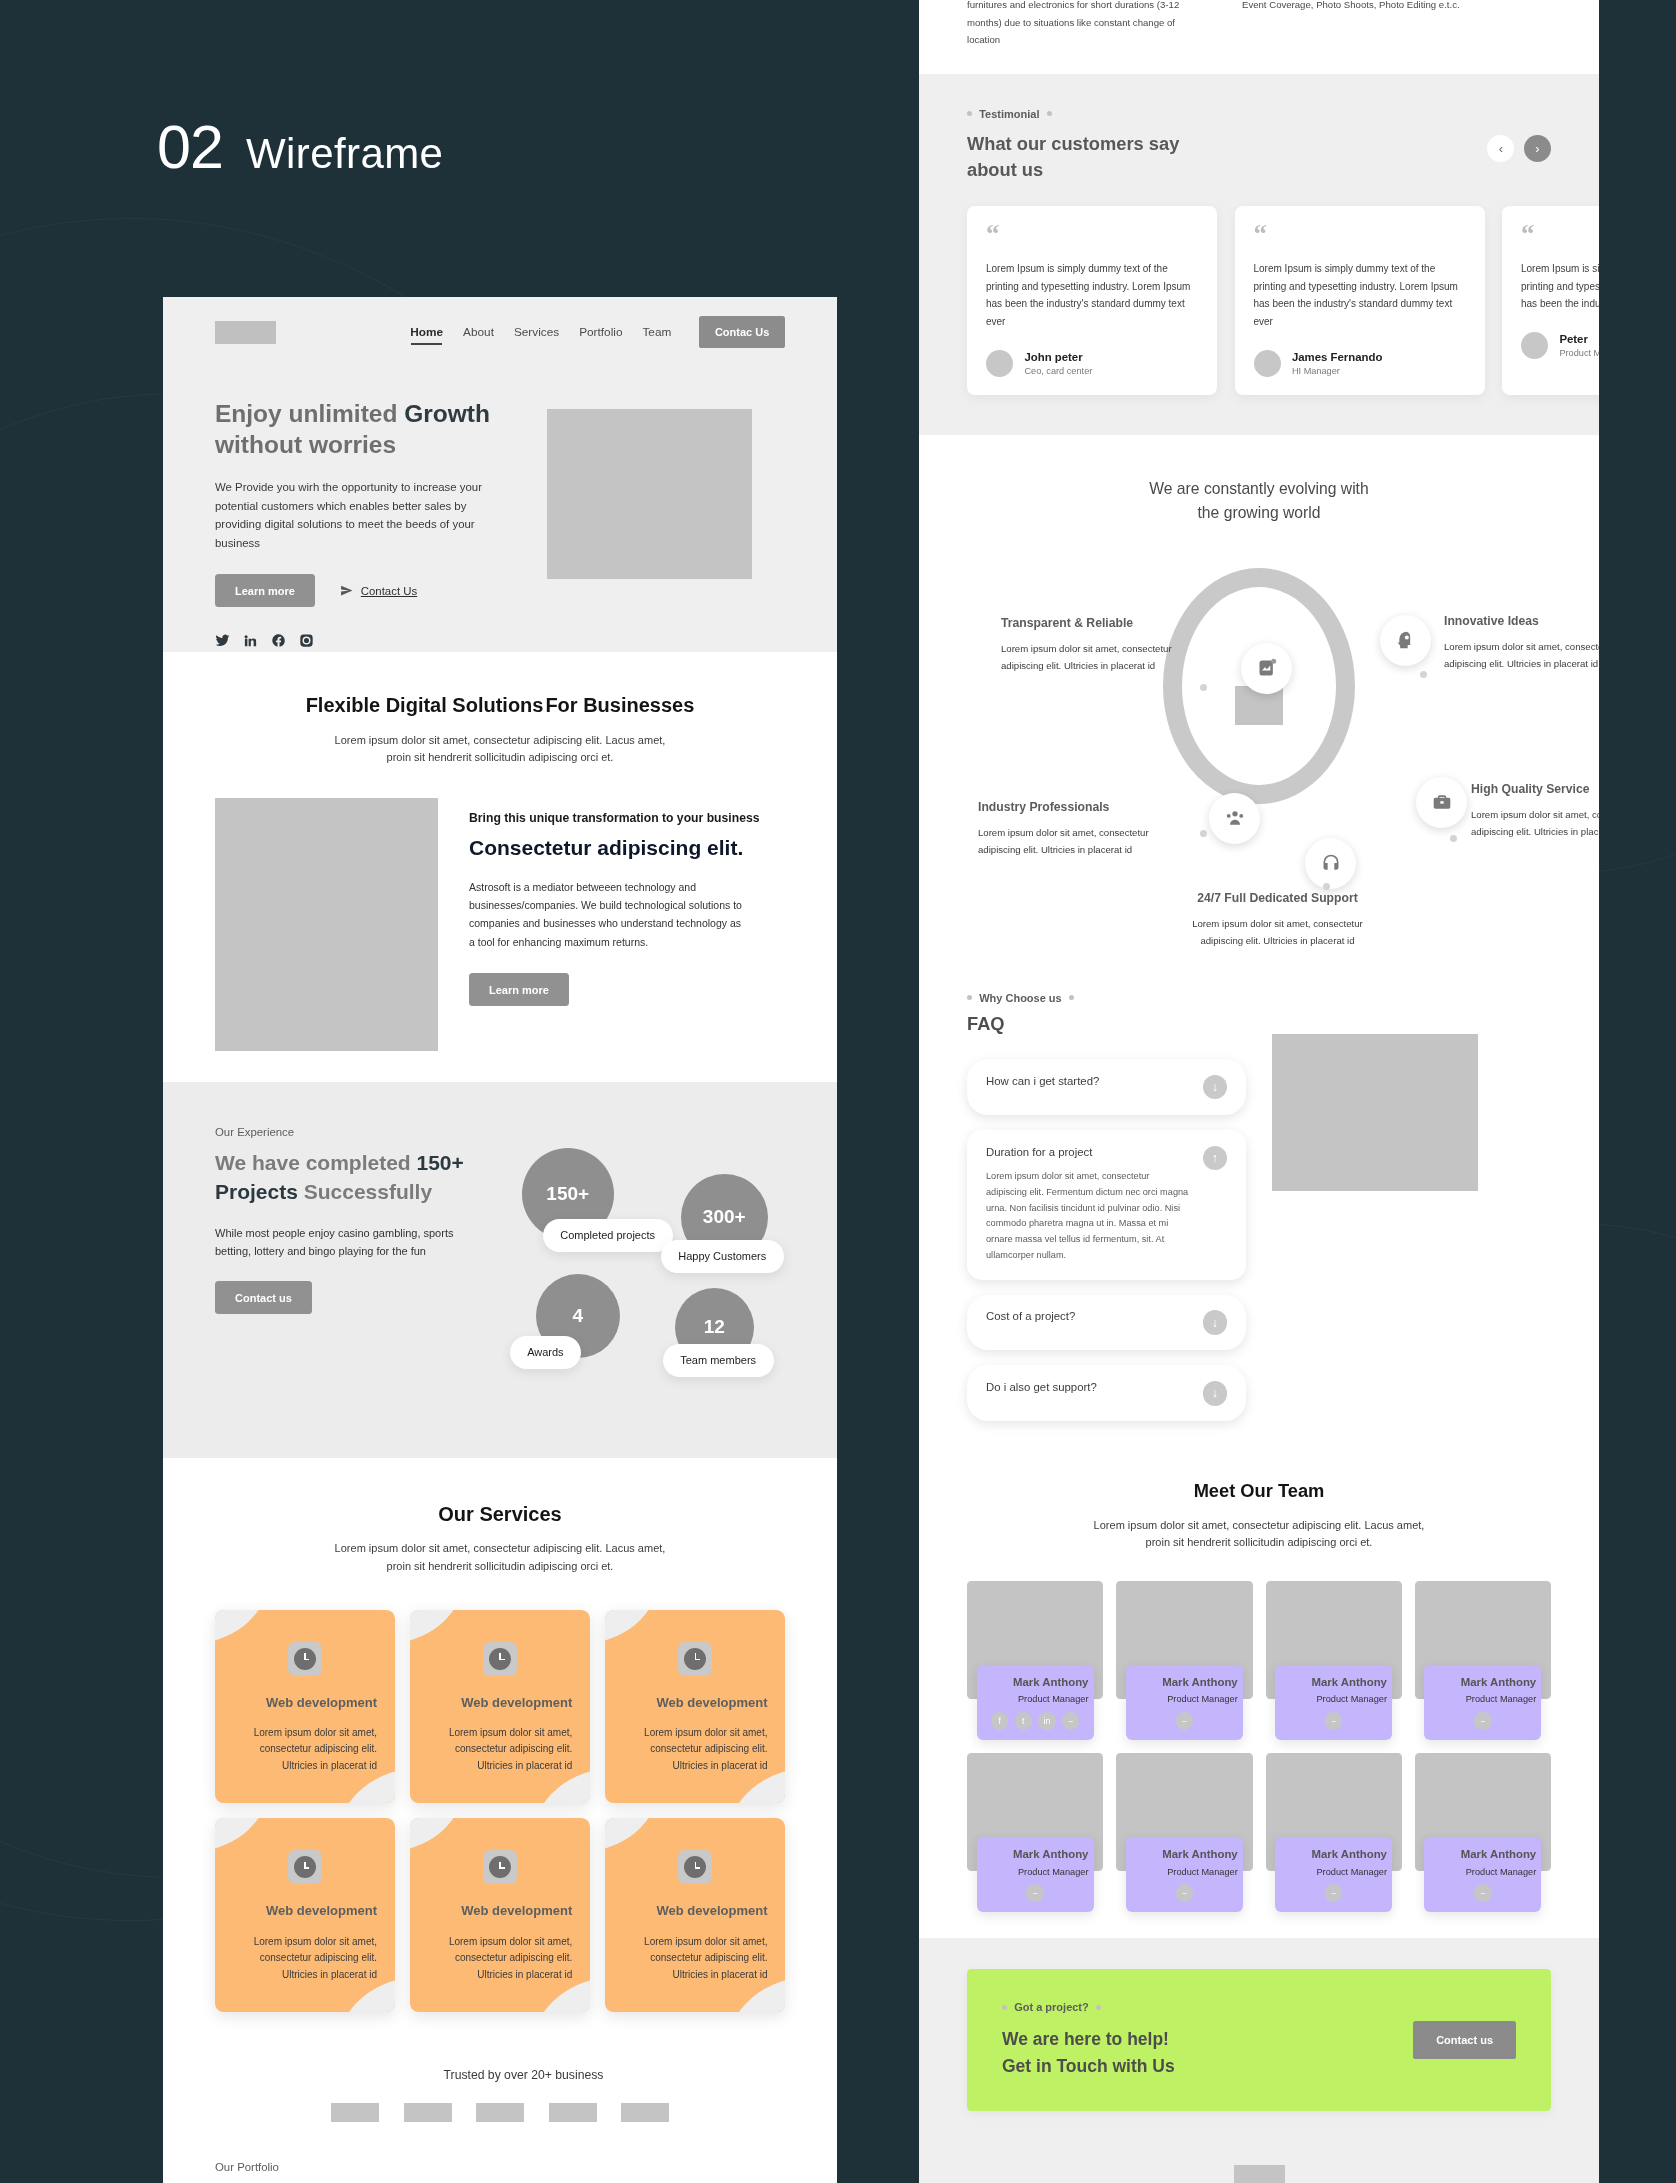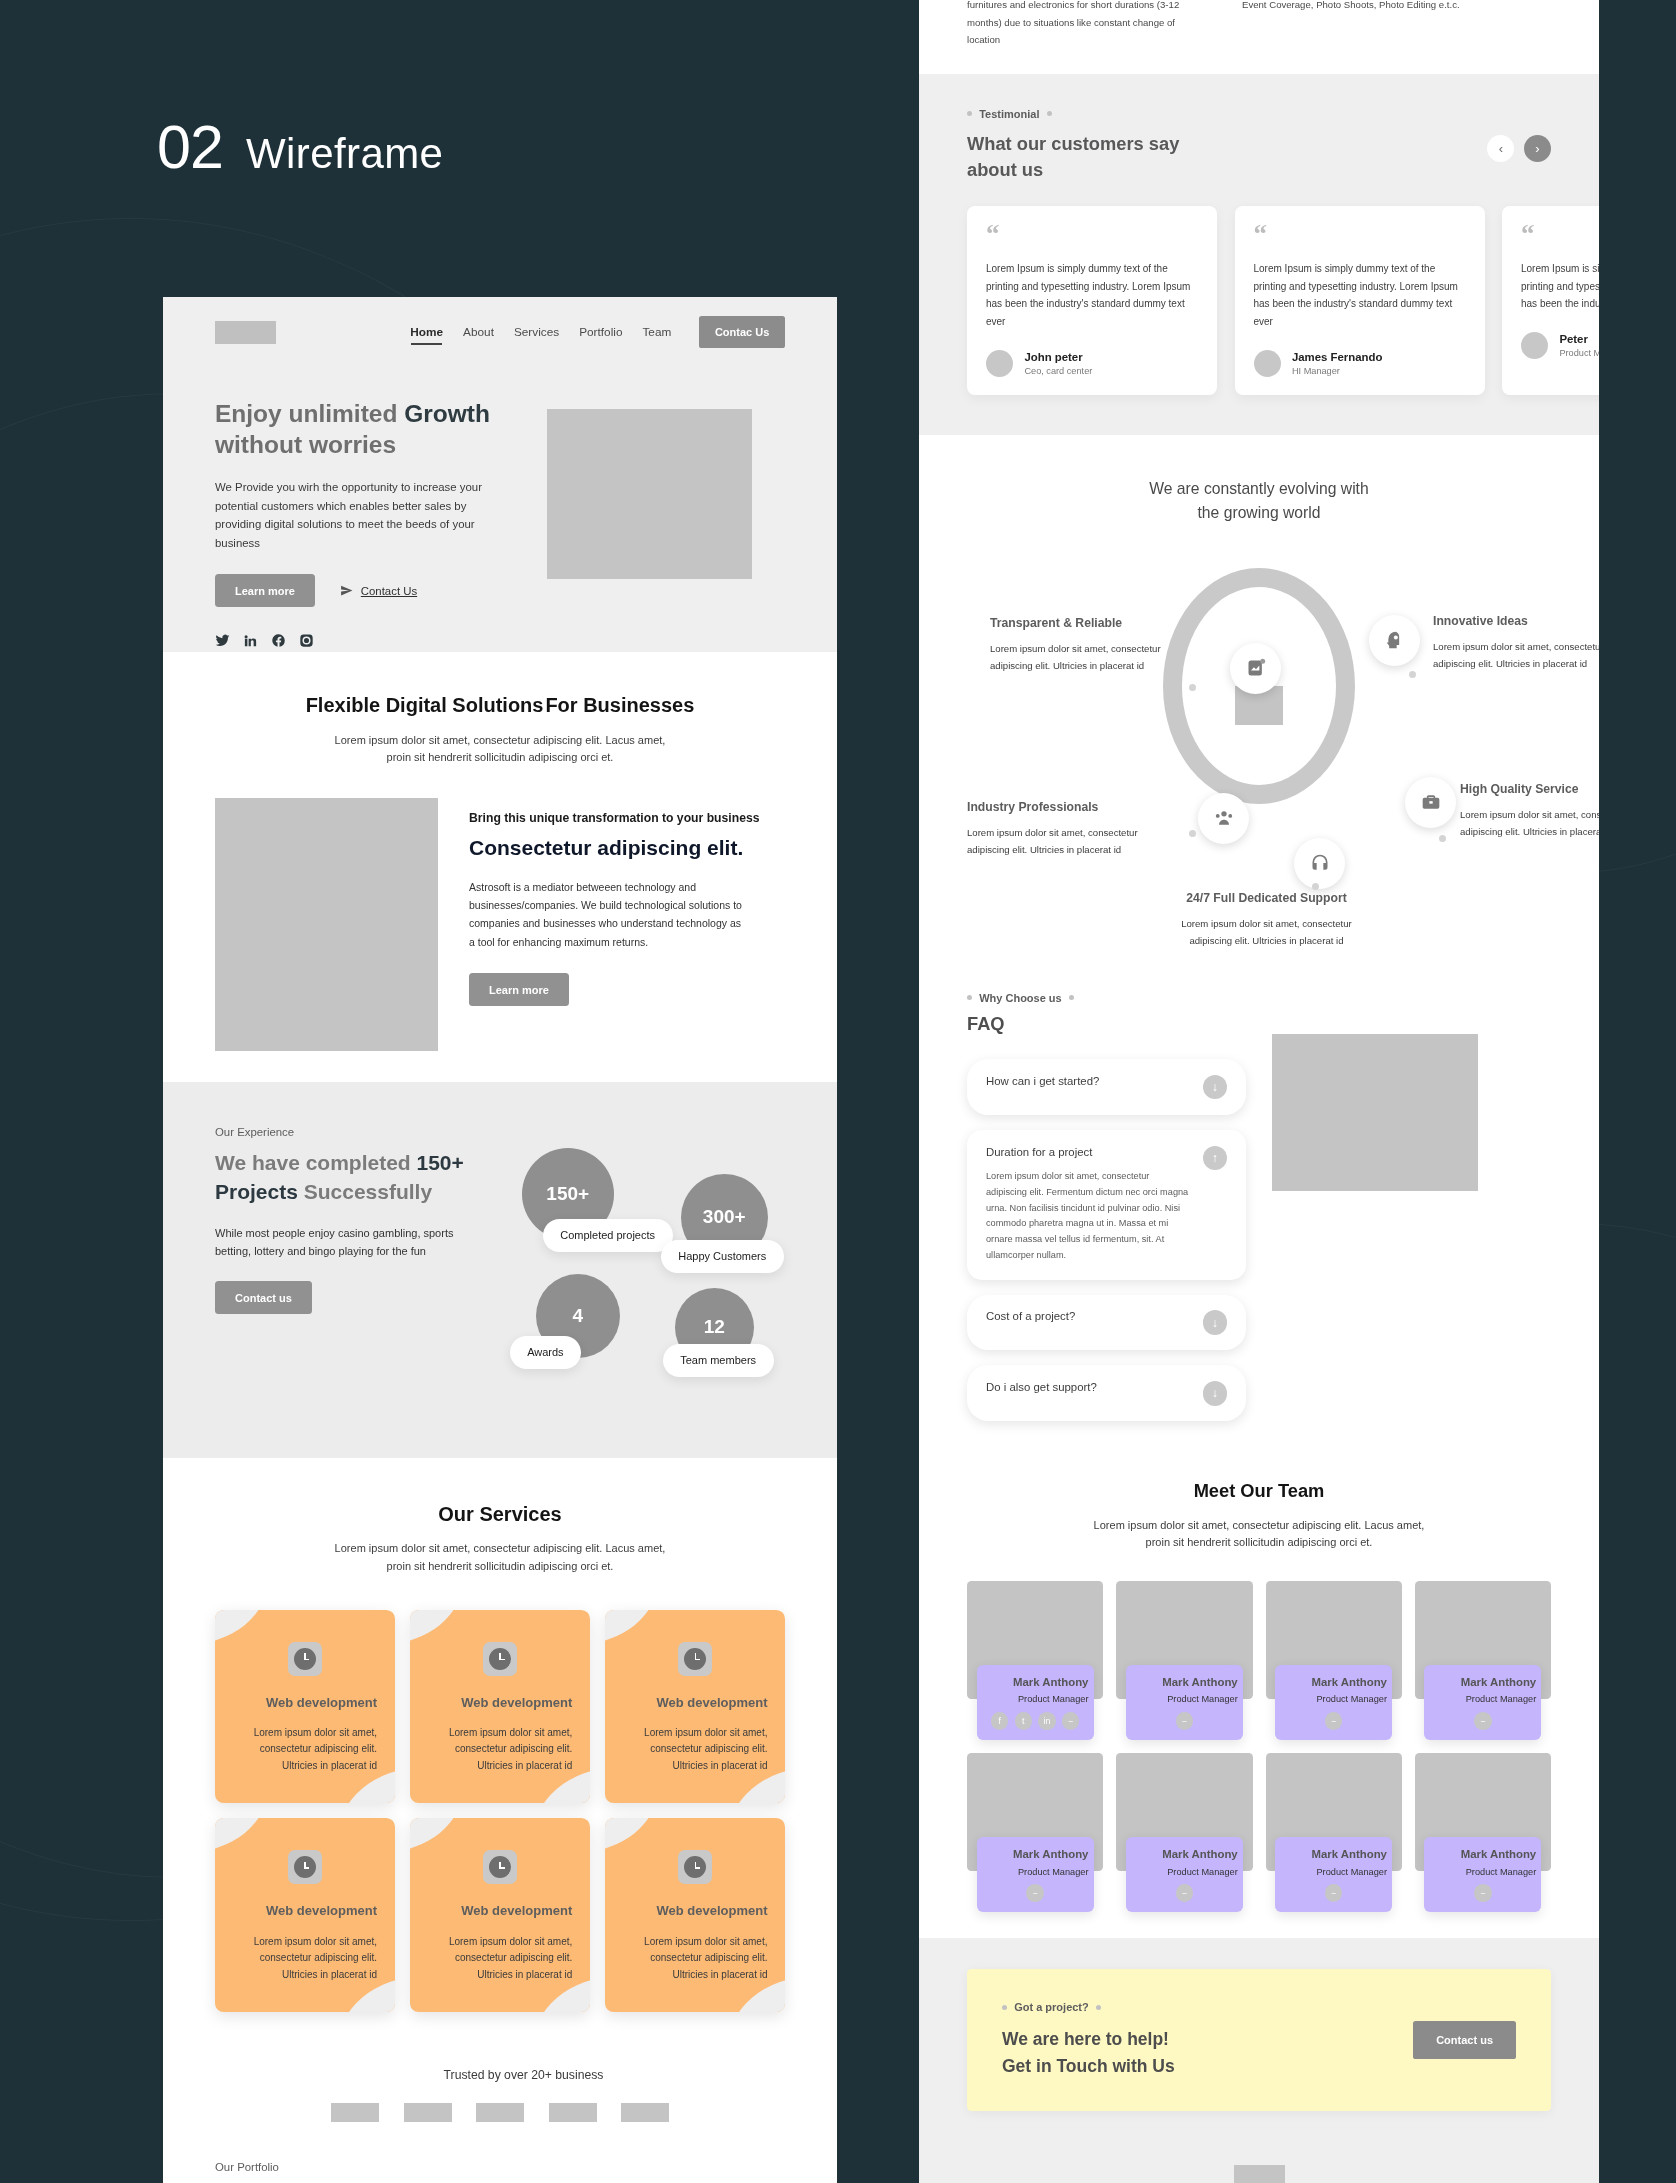--- a/index.html
+++ b/index.html
@@ -167,21 +167,21 @@
   .test-card { background: #fff; border-radius: 7.9px; padding: 20px 19px 18.3px; width: 250px; flex: none;
                box-shadow: 0 3.5px 11.4px rgba(0,0,0,.05); }
   .quote { font-size: 27px; color: #bdbdbd; line-height: .6; font-family: "Liberation Serif", serif; font-weight: 700;}
   .test-p { margin-top: 17.5px; font-size: 10px; line-height: 1.78; color: #3e3e3e; }
   .test-who { margin-top: 19px; display: flex; align-items: center; gap: 11.4px; }
   .avatar { width: 27px; height: 27px; border-radius: 50%; background: #c7c7c7; flex: none; }
   .who-n { font-size: 11.4px; font-weight: 700; color: #222; }
   .who-r { font-size: 9.2px; color: #7a7a7a; margin-top: 2.6px; }
 
   
-  .r-evolve { background: #fff; padding: 42px 0 48px; position: relative; }
+  .r-evolve { background: #fff; padding: 42px 11px 48px; position: relative; }
   .ev-h { text-align:center; font-size: 15.7px; line-height: 1.5; color: #4a4a4a; }
   .ev-wrap { position: relative; height: 376px; margin-top: 17.5px; }
   .ev-ring { position: absolute; left: 50%; top: 26px; transform: translateX(-50%);
              width: 192px; height: 236px; border: 19px solid #c9c9c9; border-radius: 50%; }
   .ev-core { position: absolute; left: 50%; top: 144px; transform: translateX(-50%);
              width: 48px; height: 39px; background: #c4c4c4; }
   .ev-node { position: absolute; width: 51px; height: 51px; border-radius: 50%;
              background: #fff; box-shadow: 0 2.6px 9.6px rgba(0,0,0,.14);
              display: flex; align-items: center; justify-content: center; }
   .ev-ic { width: 20px; height: 20px; fill: #7a7a7a; }
@@ -222,21 +222,21 @@
   .tm-card { background: #c4b5fd; border-radius: 6.1px; box-shadow: 0 3.5px 11.4px rgba(0,0,0,.10);
              margin: -34px 9.6px 0; padding: 11.4px 5.2px 10.5px; text-align: right; position: relative; }
   .tm-n { font-size: 11.4px; font-weight: 700; color: #555; }
   .tm-r { margin-top: 6.1px; font-size: 9.2px; color: #333; }
   .tm-soc { display: flex; gap: 6.1px; justify-content: center; margin-top: 7.9px; }
   .soc-c { width: 17.5px; height: 17.5px; border-radius: 50%; background: #c6c6c6;
            display: flex; align-items: center; justify-content: center; color: #fff; font-size: 8.7px; }
 
   
   .r-cta-wrap { background: #efefef; padding: 31px 48px 35px; }
-  .r-cta { background: #fef9c3; border-radius: 4.4px; padding: 32px 35px; display: flex; align-items: center;
+  .r-cta { background: #bef264; border-radius: 4.4px; padding: 32px 35px; display: flex; align-items: center;
            box-shadow: 0 2.6px 10.5px rgba(0,0,0,.05); position: relative; overflow: hidden; gap: 14px; }
   .cta-h { margin-top: 13px; font-size: 17.5px; line-height: 1.5; font-weight: 700; color: #4d4d4d; }
   .cta-btn { margin-left: auto; background: #8b8b8b; color: #fff; font-size: 11px; font-weight: 600;
              padding: 13px 23px; border-radius: 2.6px; }
 
   
   .r-foot { background: #efefef; padding: 19px 48px 26px; text-align: center; }
   .foot-logo { width: 51px; height: 18.3px; background: #c4c4c4; margin: 0 auto; }
 </style>
 </head>

